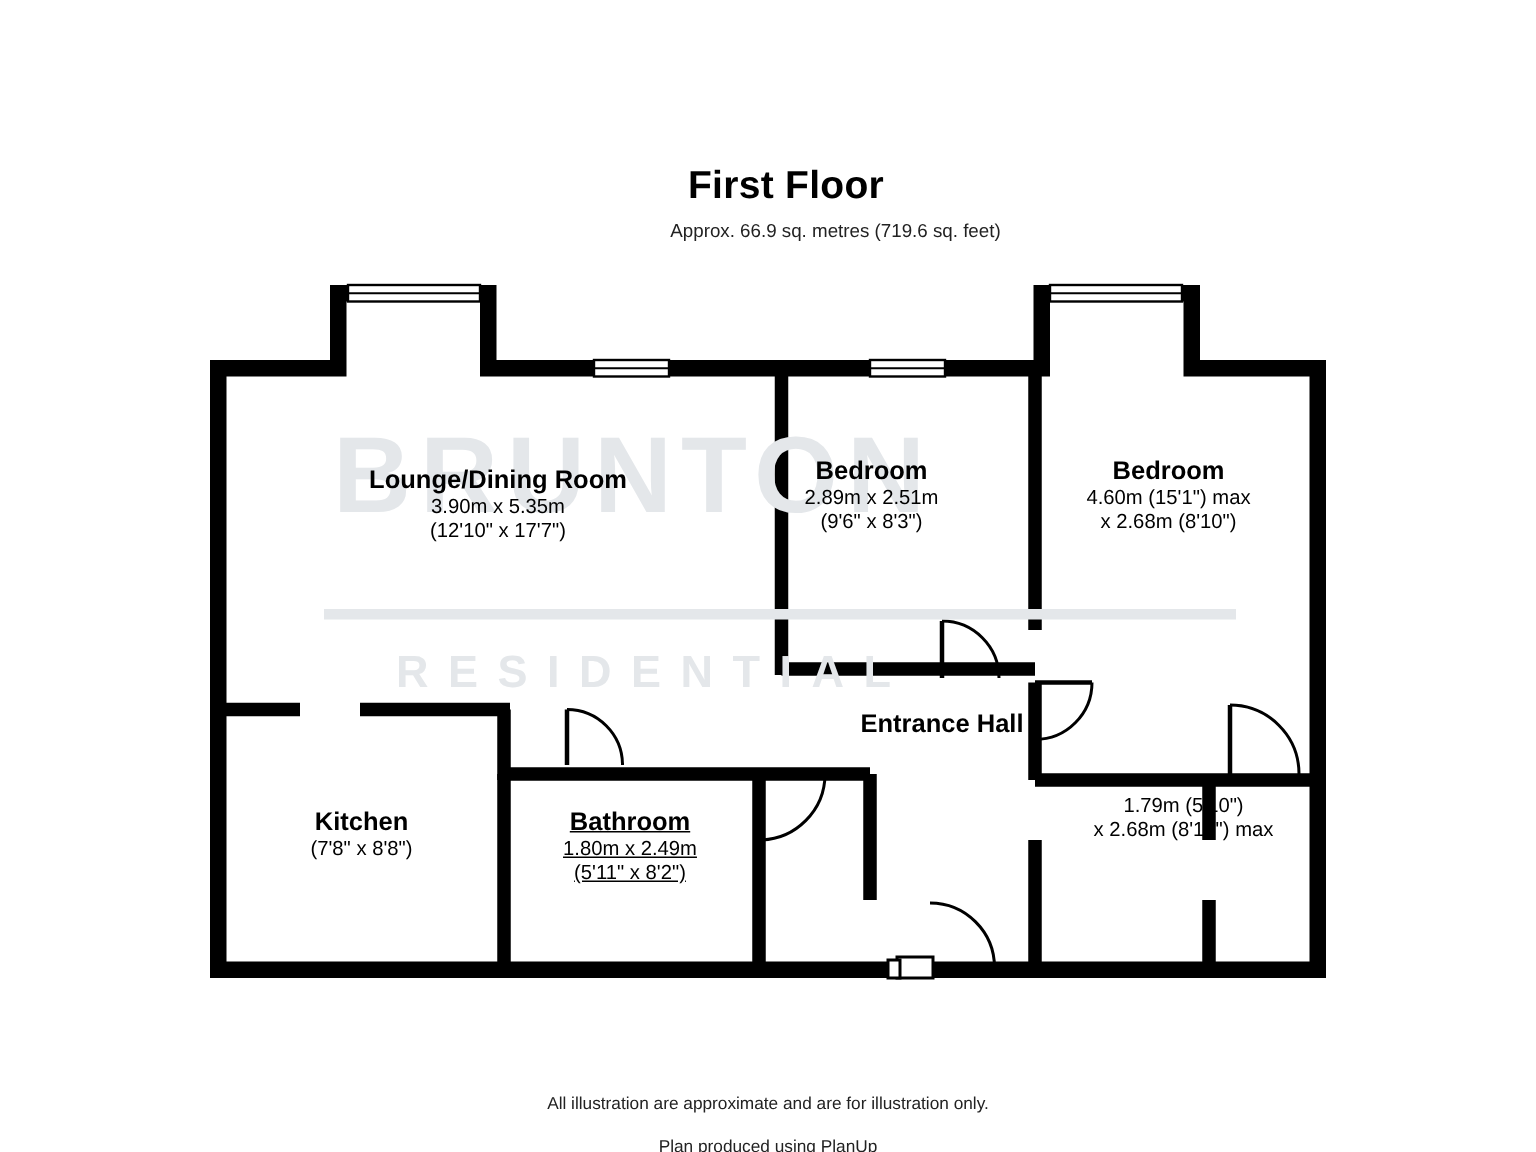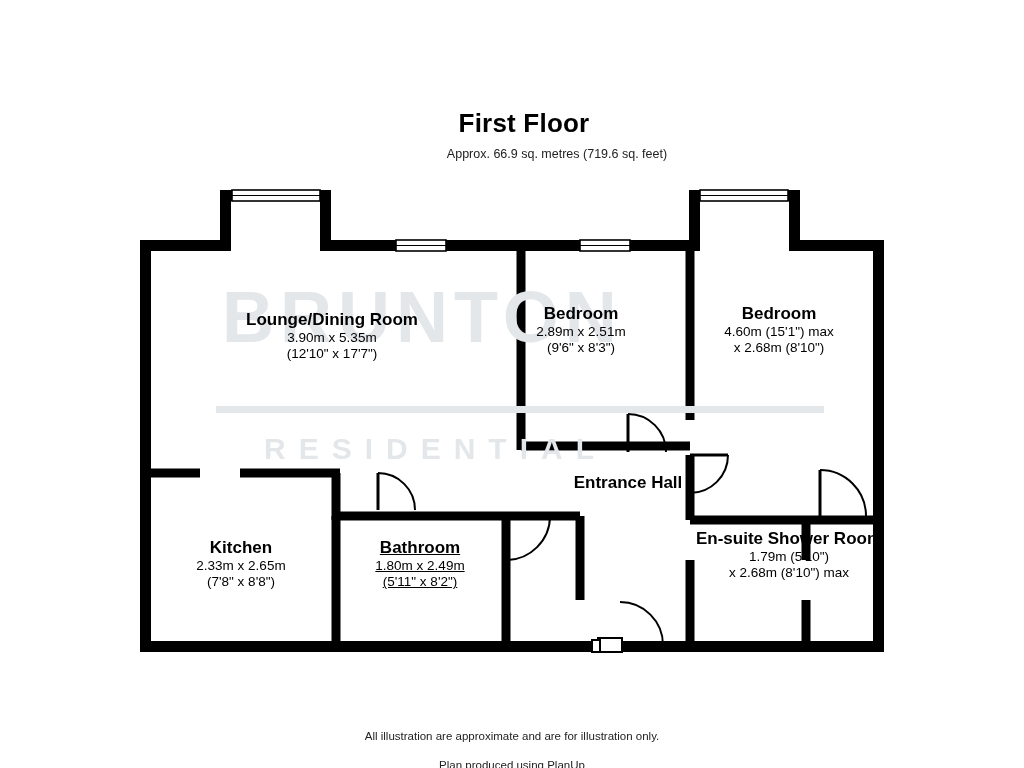--- a/index.html
+++ b/index.html
@@ -209,34 +209,32 @@
 </div>
 
 <div class="room-label" id="label-bedroom2">
   <span class="name">Bedroom</span>
   <span class="dims">4.60m (15'1") max</span>
   <span class="dims2">x 2.68m (8'10")</span>
 </div>
 
 <div class="room-label" id="label-kitchen">
   <span class="name">Kitchen</span>
-  <span class="dims">2.33m x 2.65m</span>
   <span class="dims2">(7'8" x 8'8")</span>
 </div>
 
 <div class="room-label" id="label-bathroom">
   <span class="name">Bathroom</span>
   <span class="dims">1.80m x 2.49m</span>
   <span class="dims2">(5'11" x 8'2")</span>
 </div>
 
 <div class="room-label" id="label-hall">
   <span class="name">Entrance Hall</span>
 </div>
 
 <div class="room-label" id="label-ensuite">
-  <span class="name">En-suite Shower Room</span>
   <span class="dims">1.79m (5'10")</span>
   <span class="dims2">x 2.68m (8'10") max</span>
 </div>
 
 <div class="title" id="footer-line-1">All illustration are approximate and are for illustration only.</div>
 <div class="title" id="footer-line-2">Plan produced using PlanUp</div>
 
 </body></html>

